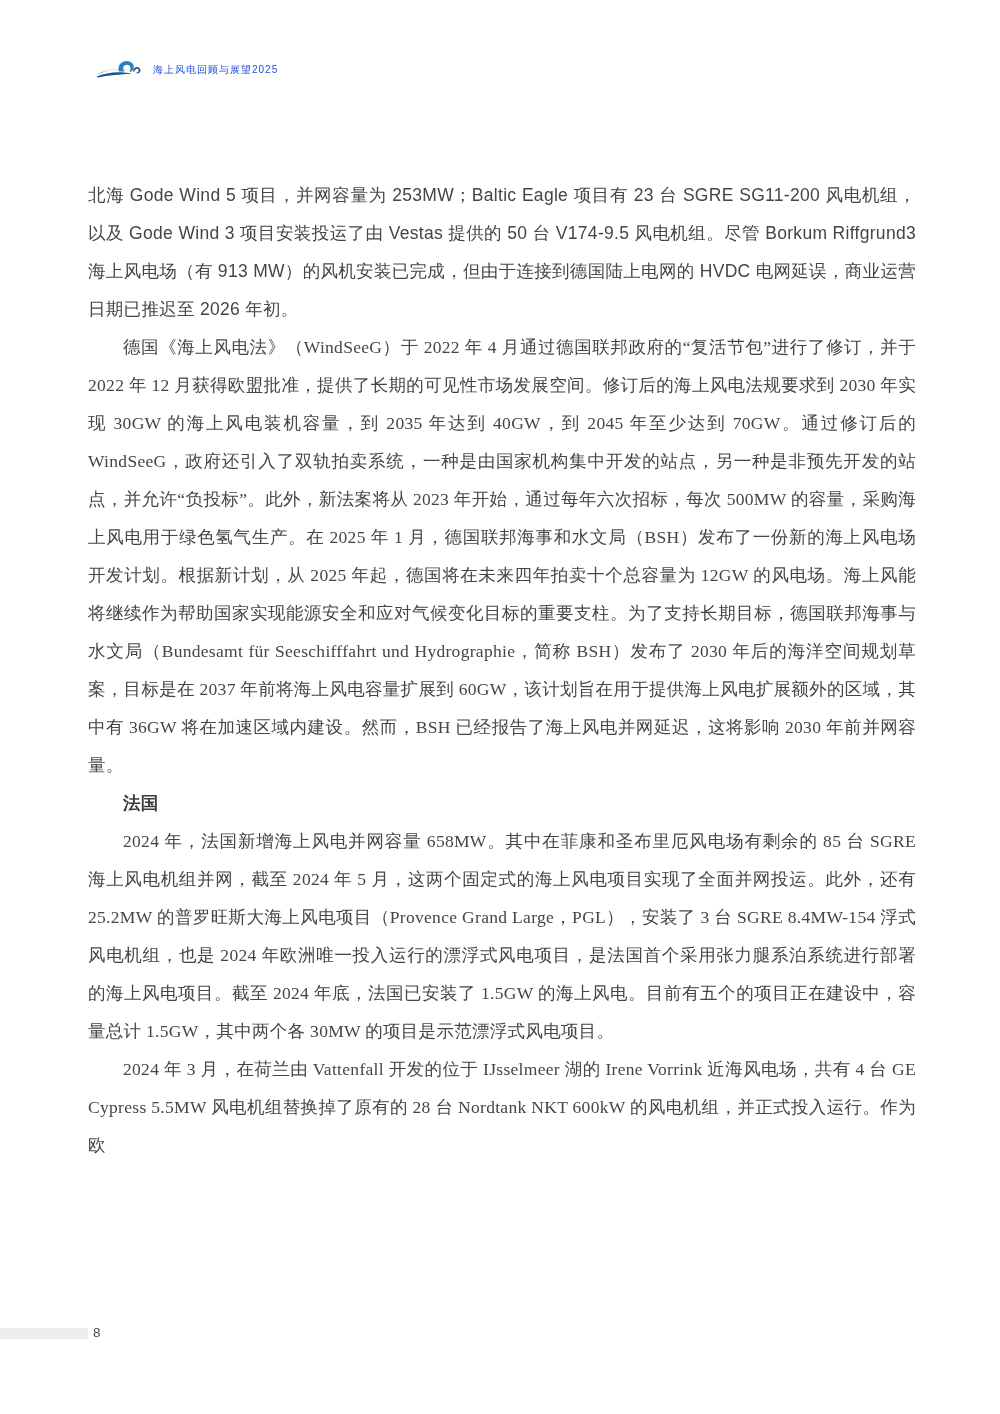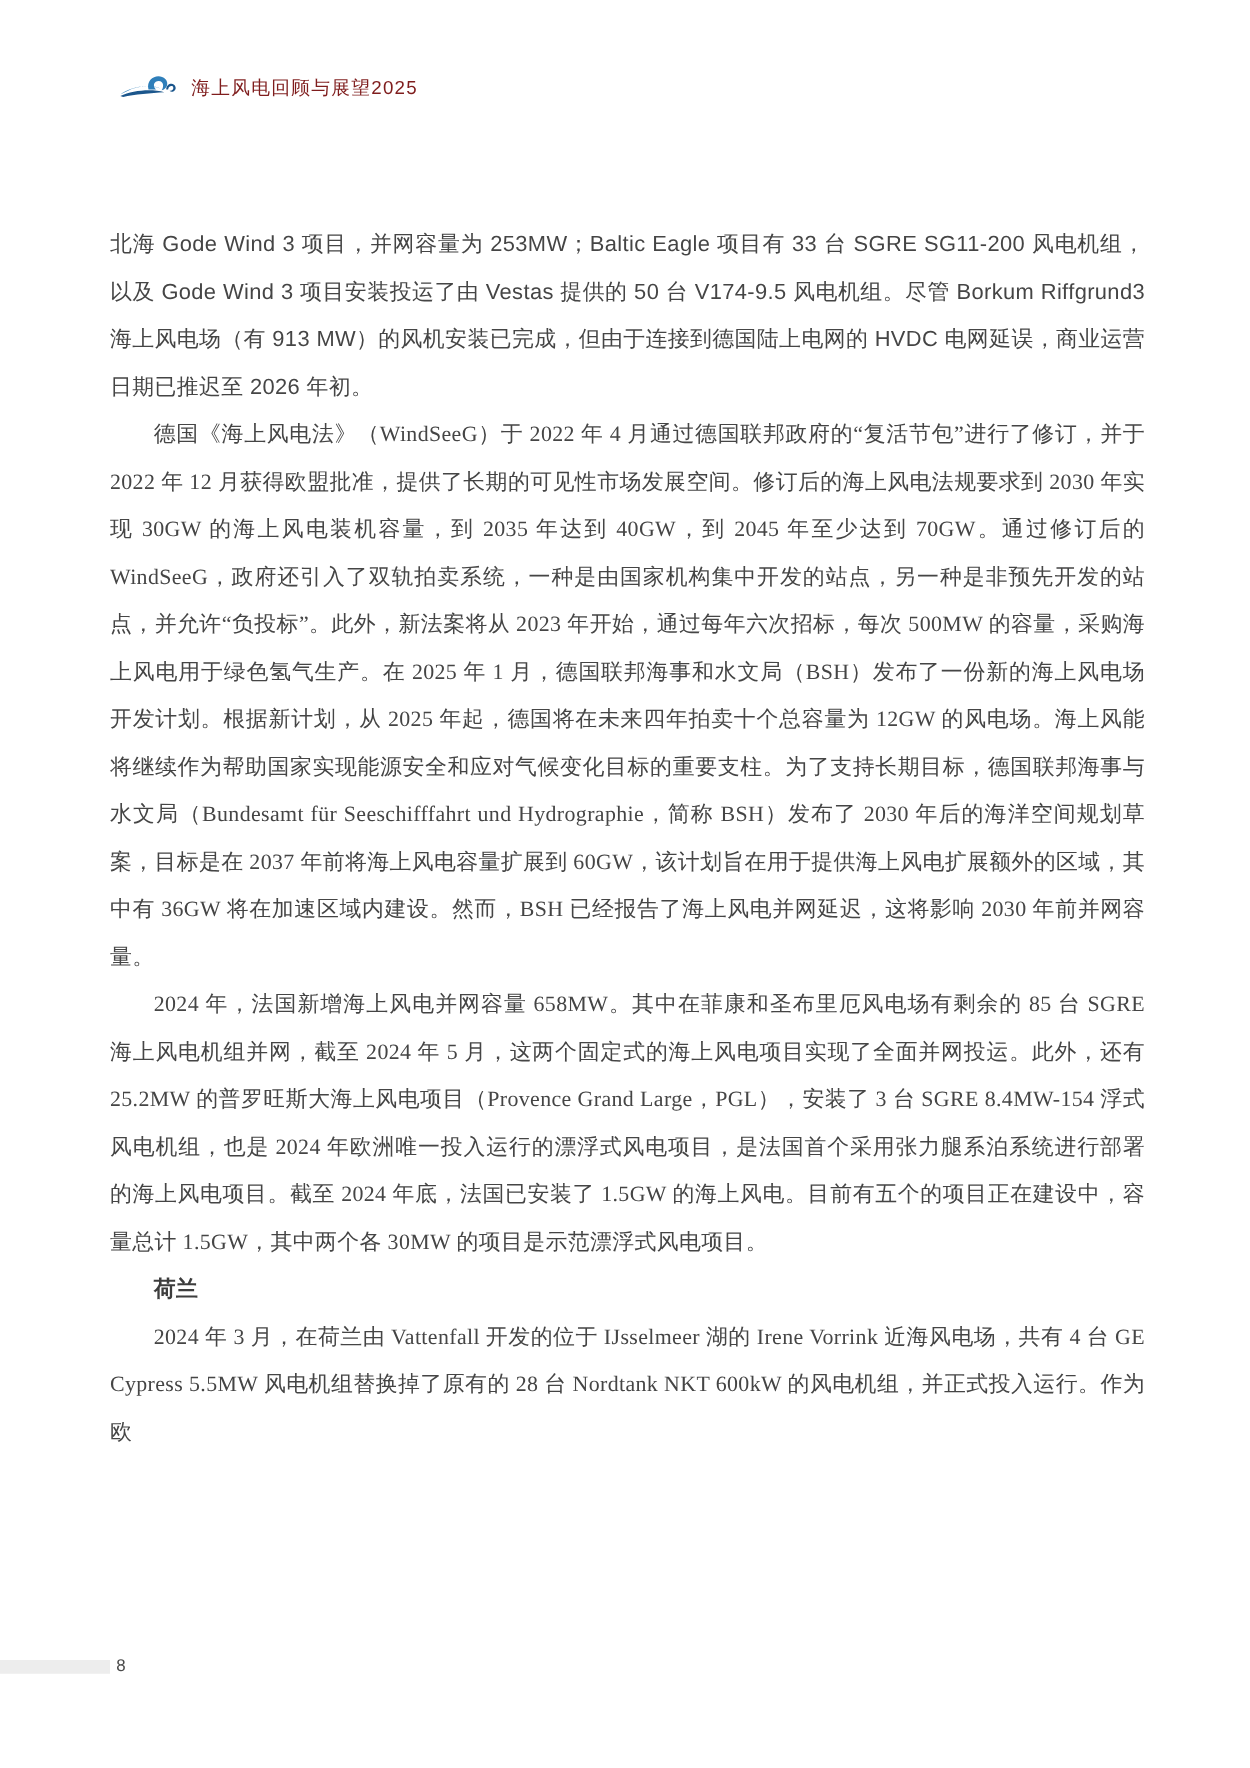--- a/index.html
+++ b/index.html
@@ -16,22 +16,22 @@
   .page-header {
     position: absolute;
     top: 54px;
     left: 94px;
     display: flex;
     align-items: center;
     gap: 11px;
   }
   .logo-box { width: 48px; height: 32px; display: block; }
   .brand-title {
-    font-size: 15px;
-    color: #7f1d1d;
+    font-size: 10px;
+    color: #1d4ed8;
     letter-spacing: 1px;
     white-space: nowrap;
   }
 
   
   .content {
     position: absolute;
     top: 176px;
     left: 88px;
     width: 828px;
@@ -81,21 +81,21 @@
 
       <path d="M33 22 C30 10 44 4 51 11 C55 15 53 22 47 23 C50 19 49 13 44 13 C39 13 37 18 41 22 Z" fill="#2f7fba"></path>
 
       <path d="M52 22 C52 15 61 14 62 20 C62.6 23.5 58 26 55.5 23.5 C58 24 60 22 59.5 20 C59 17.5 54.5 18 54 22 Z" fill="#1b568c"></path>
     </svg>
   </span>
   <span class="brand-title">海上风电回顾与展望2025</span>
 </div>
 
 <div class="content">
-    <p class="para">北海 Gode Wind 3 项目，并网容量为 253MW；Baltic Eagle 项目有 33 台 SGRE SG11-200 风电机组，以及 Gode Wind 3 项目安装投运了由 Vestas 提供的 50 台 V174-9.5 风电机组。尽管 Borkum Riffgrund3 海上风电场（有 913 MW）的风机安装已完成，但由于连接到德国陆上电网的 HVDC 电网延误，商业运营日期已推迟至 2026 年初。</p>
+    <p class="para">北海 Gode Wind 5 项目，并网容量为 253MW；Baltic Eagle 项目有 23 台 SGRE SG11-200 风电机组，以及 Gode Wind 3 项目安装投运了由 Vestas 提供的 50 台 V174-9.5 风电机组。尽管 Borkum Riffgrund3 海上风电场（有 913 MW）的风机安装已完成，但由于连接到德国陆上电网的 HVDC 电网延误，商业运营日期已推迟至 2026 年初。</p>
     <p class="para indent">德国《海上风电法》（WindSeeG）于 2022 年 4 月通过德国联邦政府的“复活节包”进行了修订，并于 2022 年 12 月获得欧盟批准，提供了长期的可见性市场发展空间。修订后的海上风电法规要求到 2030 年实现 30GW 的海上风电装机容量，到 2035 年达到 40GW，到 2045 年至少达到 70GW。通过修订后的 WindSeeG，政府还引入了双轨拍卖系统，一种是由国家机构集中开发的站点，另一种是非预先开发的站点，并允许“负投标”。此外，新法案将从 2023 年开始，通过每年六次招标，每次 500MW 的容量，采购海上风电用于绿色氢气生产。在 2025 年 1 月，德国联邦海事和水文局（BSH）发布了一份新的海上风电场开发计划。根据新计划，从 2025 年起，德国将在未来四年拍卖十个总容量为 12GW 的风电场。海上风能将继续作为帮助国家实现能源安全和应对气候变化目标的重要支柱。为了支持长期目标，德国联邦海事与水文局（Bundesamt für Seeschifffahrt und Hydrographie，简称 BSH）发布了 2030 年后的海洋空间规划草案，目标是在 2037 年前将海上风电容量扩展到 60GW，该计划旨在用于提供海上风电扩展额外的区域，其中有 36GW 将在加速区域内建设。然而，BSH 已经报告了海上风电并网延迟，这将影响 2030 年前并网容量。</p>
+    <h3 class="sec-heading">法国</h3>
     <p class="para indent">2024 年，法国新增海上风电并网容量 658MW。其中在菲康和圣布里厄风电场有剩余的 85 台 SGRE 海上风电机组并网，截至 2024 年 5 月，这两个固定式的海上风电项目实现了全面并网投运。此外，还有 25.2MW 的普罗旺斯大海上风电项目（Provence Grand Large，PGL），安装了 3 台 SGRE 8.4MW-154 浮式风电机组，也是 2024 年欧洲唯一投入运行的漂浮式风电项目，是法国首个采用张力腿系泊系统进行部署的海上风电项目。截至 2024 年底，法国已安装了 1.5GW 的海上风电。目前有五个的项目正在建设中，容量总计 1.5GW，其中两个各 30MW 的项目是示范漂浮式风电项目。</p>
-    <h3 class="sec-heading">荷兰</h3>
     <p class="para indent">2024 年 3 月，在荷兰由 Vattenfall 开发的位于 IJsselmeer 湖的 Irene Vorrink 近海风电场，共有 4 台 GE Cypress 5.5MW 风电机组替换掉了原有的 28 台 Nordtank NKT 600kW 的风电机组，并正式投入运行。作为欧</p>
   </div>
 
 <div class="footer-bar"></div>
 <div class="page-number">8</div>
 
 </body></html>

